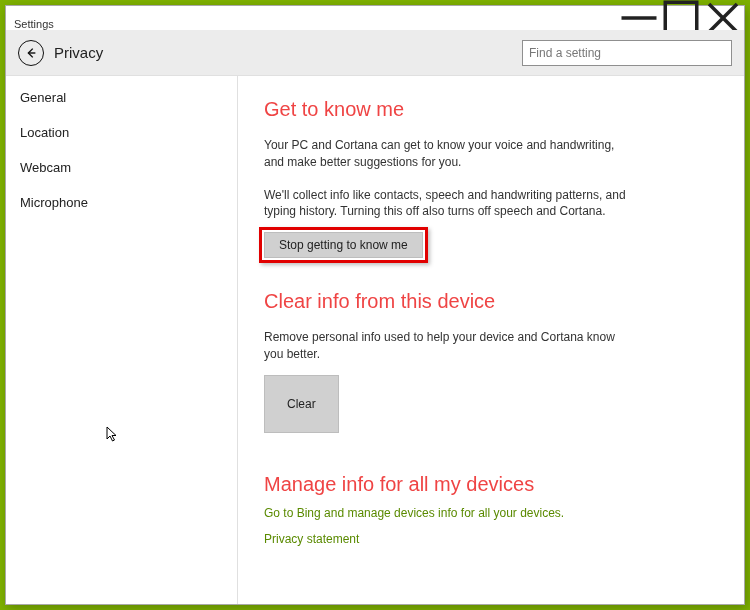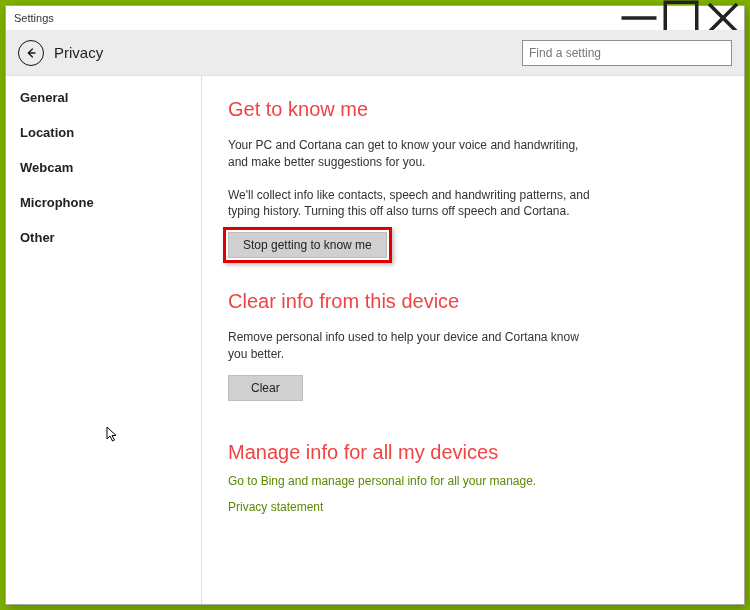--- a/index.html
+++ b/index.html
@@ -21,21 +21,21 @@
     border: 1px solid #a8a8a8;
     box-shadow: 2px 3px 10px rgba(0,0,0,0.25);
     display: flex;
     flex-direction: column;
   }
   
   .titlebar {
     height: 24px;
     background: #fff;
     display: flex;
-    align-items: center;
+    align-items: flex-end;
     padding-left: 8px;
     color: #333;
     font-size: 11px;
     flex: 0 0 auto;
   }
   .titlebar .title { flex: 1; }
   .win-btn {
     width: 42px;
     height: 24px;
     display: flex;
@@ -79,24 +79,23 @@
     display: flex; align-items: center;
   }
   
   .body {
     flex: 1;
     display: flex;
     overflow: hidden;
     position: relative;
   }
   .sidebar {
-    width: 196px;
+    width: 232px;
     border-right: 1px solid #e0e0e0;
     padding-top: 4px;
-    font-weight: bold;
   }
   .side-item {
     padding: 10px 14px;
     font-size: 13px;
     color: #222;
   }
   .side-item.selected {
     background: #5a8a00;
     color: #fff;
   }
@@ -193,48 +192,47 @@
     </div>
   </div>
 
   <div class="body">
 
     <div class="sidebar">
       <div class="side-item"><span>General</span></div>
       <div class="side-item"><span>Location</span></div>
       <div class="side-item"><span>Webcam</span></div>
       <div class="side-item"><span>Microphone</span></div>
-      <div class="side-item"><span>Other</span></div>
     </div>
 
     <div class="content">
 
       
       <h2 class="section">Get to know me</h2>
       <p class="desc">Your PC and Cortana can get to know your voice and handwriting, and make better suggestions for you.</p>
       <p class="desc">We'll collect info like contacts, speech and handwriting patterns, and typing history. Turning this off also turns off speech and Cortana.</p>
       <span class="btn highlight-wrap">
         <span>Stop getting to know me</span>
         <span class="highlight-box"></span>
       </span>
 
       <div class="spacer"></div>
 
       
       <h2 class="section">Clear info from this device</h2>
       <p class="desc">Remove personal info used to help your device and Cortana know you better.</p>
-      <span class="btn" style="padding:5px 22px;text-align:center;">
+      <span class="btn" style="padding:21px 22px;text-align:center;">
         <span>Clear</span>
       </span>
 
       <div class="spacer-lg"></div>
 
       
       <h2 class="section">Manage info for all my devices</h2>
-      <a class="link">Go to Bing and manage personal info for all your manage.</a>
+      <a class="link">Go to Bing and manage devices info for all your devices.</a>
       <a class="link">Privacy statement</a>
 
     </div>
 
     <div class="cursor">
       <svg viewBox="0 0 14 18">
           <path d="M1 1 L1 13 L4 10 L6.5 15 L8.5 14 L6 9.5 L10 9.5 Z" fill="#fff" stroke="#000" stroke-width="1"></path>
         </svg>
     </div>
 

